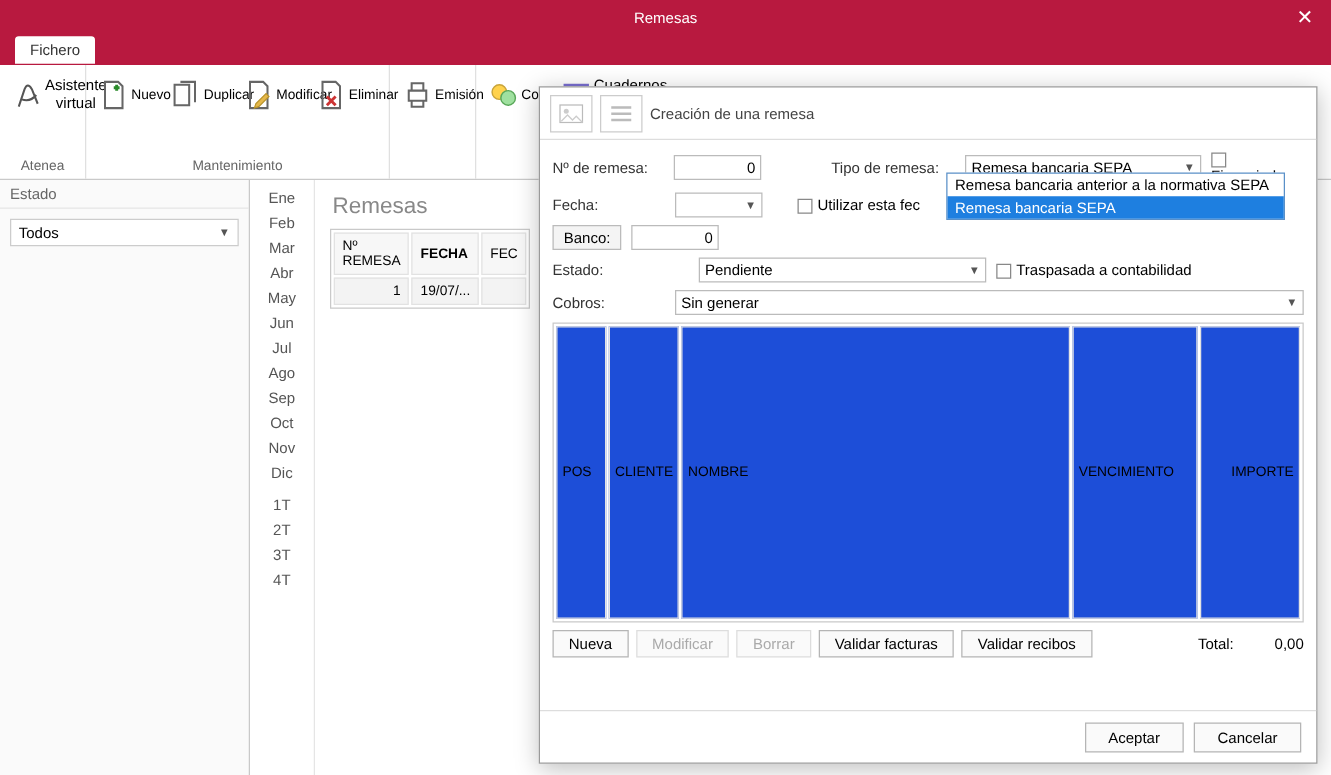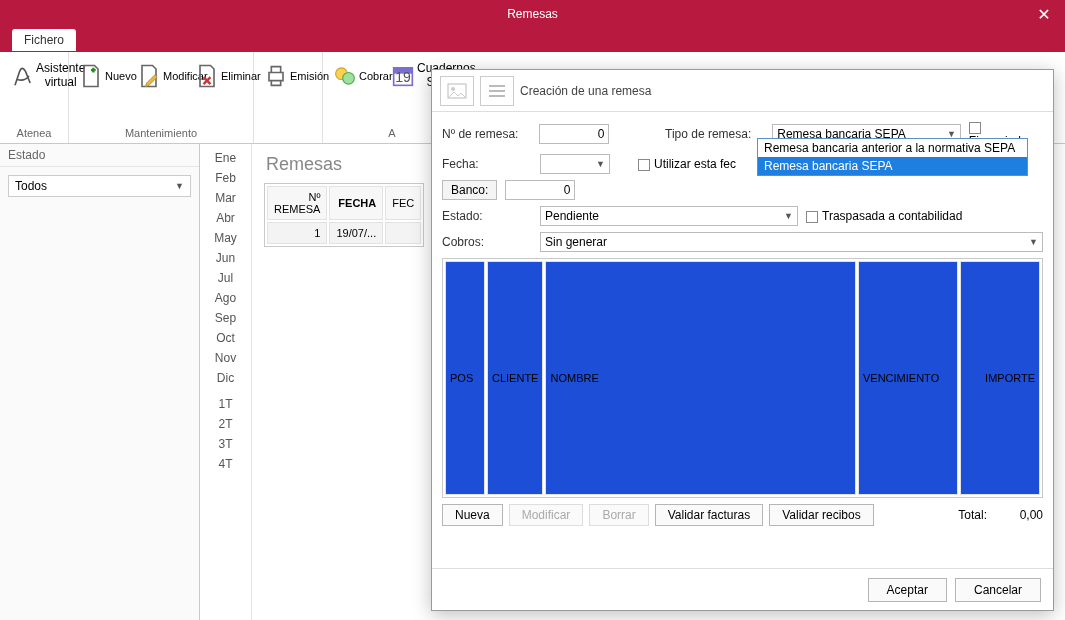--- a/index.html
+++ b/index.html
@@ -25,21 +25,21 @@
   .estado-panel .hdr { padding:4px 8px; border-bottom:1px solid #e5e5e5; color:#666;}
   .estado-panel .combo { margin:8px; border:1px solid #ccc; background:#fff; padding:3px 6px; display:flex; justify-content:space-between; align-items:center; }
 
   .month-panel { width:52px; border-right:1px solid #e5e5e5; padding-top:4px;}
   .month-panel div { text-align:center; padding:3px 0; color:#555; }
 
   .content { flex:1; position:relative; padding:10px 12px 0 12px; }
   .content h2 { font-size:18px; font-weight:500; color:#888; margin:0 0 8px 2px; }
   .grid { border:1px solid #c9c9c9; width:160px; }
   .grid th, .grid td { border:1px solid #e2e2e2; padding:4px 6px; font-size:11px; text-align:left;}
-  .grid th { background:#f7f7f7; font-weight:normal;text-align:right;}
+  .grid th { background:#f7f7f7; font-weight:normal;}
   .grid td.sel, .grid tr.selrow td { background:#f3f3f3; }
   .grid th.active { font-weight:bold; }
   .grid td.r { text-align:right; }
 
   
   .dialog { position:absolute; left:431px; top:69px; width:623px; height:542px; background:#fff; border:1px solid #9a9a9a; box-shadow:0 4px 18px rgba(0,0,0,.25);}
   .dialog .dtool { height:42px; border-bottom:1px solid #ddd; display:flex; align-items:center; padding:0 8px; gap:6px;}
   .dialog .dtool .tbtn{ width:34px; height:30px; border:1px solid #ccc; display:flex; align-items:center; justify-content:center; color:#888;}
   .dialog .form { padding:8px 10px; }
   .row { display:flex; align-items:center; margin-bottom:6px; gap:8px;}
@@ -97,20 +97,28 @@
   <div class="ribbon-group">
     <div class="btns">
       <div class="ribbon-btn">
         <div class="ic">
             <svg width="28" height="28" viewBox="0 0 24 24">
               <path d="M6 3h9l3 3v15H6z" fill="none" stroke="#666" stroke-width="1.4"></path>
               <path d="M12 7h4M14 5v4" stroke="#2a8a2a" stroke-width="2"></path>
             </svg>
           </div>
         <div class="txt">Nuevo</div>
+      </div>
+      <div class="ribbon-btn">
+        <div class="ic">
+            <svg width="28" height="28" viewBox="0 0 24 24">
+              <path d="M4 5h10v14H4z M8 3h10v14" fill="none" stroke="#666" stroke-width="1.4"></path>
+            </svg>
+          </div>
+        <div class="txt">Duplicar</div>
       </div>
       <div class="ribbon-btn">
         <div class="ic">
             <svg width="28" height="28" viewBox="0 0 24 24">
               <path d="M6 3h9l3 3v15H6z" fill="none" stroke="#666" stroke-width="1.4"></path>
               <path d="M10 18l7-7 2 2-7 7-3 1z" fill="#e6b84a" stroke="#b8932a" stroke-width=".8"></path>
             </svg>
           </div>
         <div class="txt">Modificar</div>
       </div>
@@ -258,21 +266,21 @@
       <label><span class="chk"></span><span>Utilizar esta fec</span></label>
     </div>
 
     <div class="row">
       <button class="btnsmall">Banco:</button>
       <input class="inp num" value="0" style="">
     </div>
 
     <div class="row">
       <span class="lbl">Estado:</span>
-      <div class="sel" style="width:258px;">
+      <div class="sel" style="width:230px;margin-left:19px;">
         <span>Pendiente</span>
         <span class="caret">▼</span>
       </div>
       <label><span class="chk"></span><span>Traspasada a contabilidad</span></label>
     </div>
 
     <div class="row">
       <span class="lbl">Cobros:</span>
       <div class="sel" style="flex:1;">
         <span>Sin generar</span>

